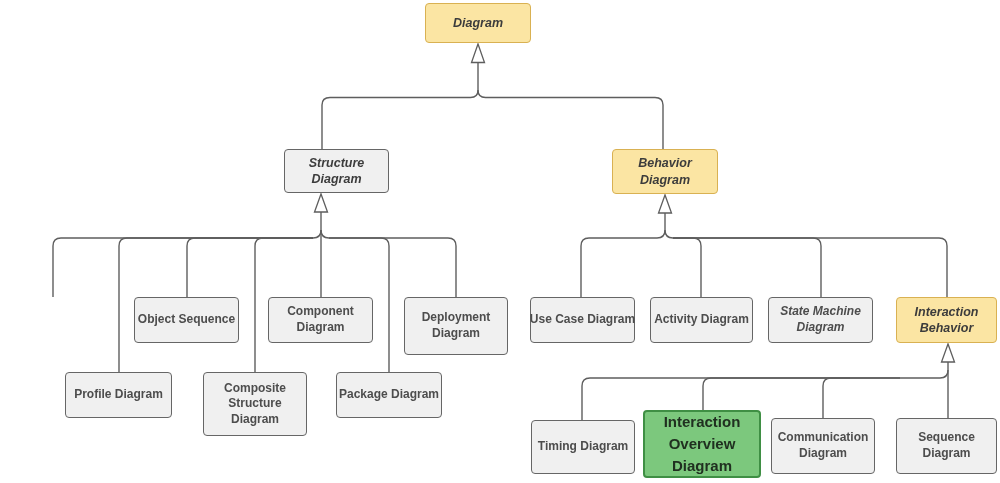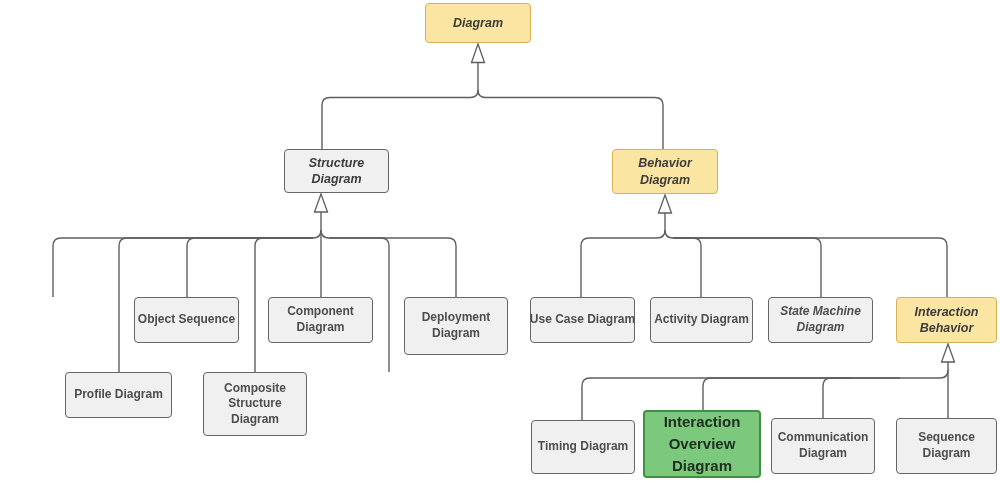--- a/index.html
+++ b/index.html
@@ -108,20 +108,23 @@
   <div class="node leaf" style="left:404px;top:297px;width:104px;height:58px;">
     <span>Deployment Diagram</span>
   </div>
 
   <div class="node leaf nowrap" style="left:65px;top:372px;width:107px;height:46px;">
     <span>Profile Diagram</span>
   </div>
   <div class="node leaf" style="left:203px;top:372px;width:104px;height:64px;">
     <span>Composite Structure Diagram</span>
   </div>
+  <div class="node leaf nowrap" style="left:336px;top:372px;width:106px;height:46px;">
+    <span>Package Diagram</span>
+  </div>
 
   <div class="node leaf nowrap" style="left:530px;top:297px;width:105px;height:46px;">
     <span>Use Case Diagram</span>
   </div>
   <div class="node leaf nowrap" style="left:650px;top:297px;width:103px;height:46px;">
     <span>Activity Diagram</span>
   </div>
   <div class="node leaf" style="left:768px;top:297px;width:105px;height:46px;font-style:italic;">
     <span>State Machine Diagram</span>
   </div>

